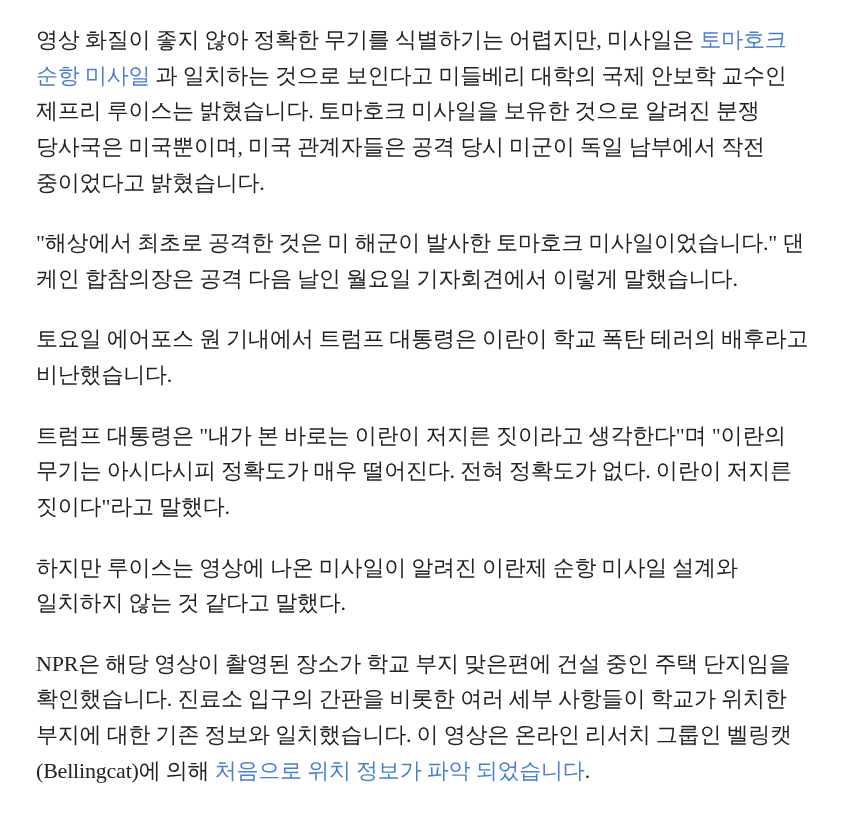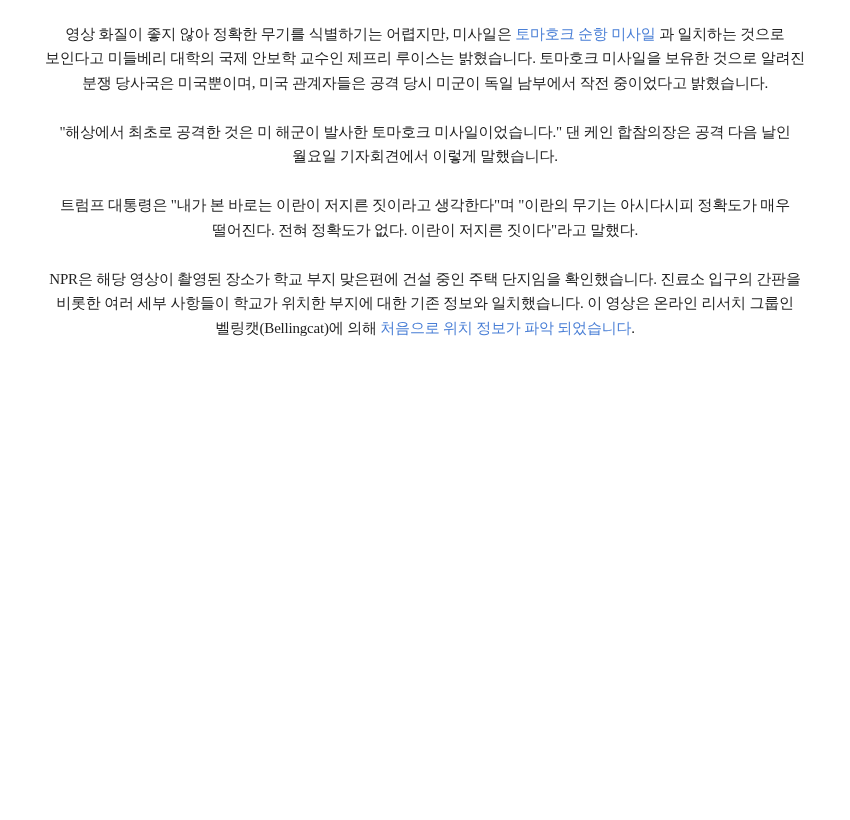--- a/index.html
+++ b/index.html
@@ -12,36 +12,38 @@
     height: 820px;
     font-family: "Liberation Serif", serif;
     color: #222222;
   }
   .article {
     box-sizing: border-box;
     width: 850px;
     padding: 22px 36px 10px 36px;
   }
   .para {
-    font-size: 15px;
+    font-size: 22px;
     line-height: 1.62;
     letter-spacing: -0.2px;
     margin: 0 0 25px 0;
-    text-align: center;
+    text-align: left;
     word-break: keep-all;
   }
   .para:last-child {
     margin-bottom: 0;
   }
   .link {
     color: #4a7fd6;
     text-decoration: none;
   }
 </style>
 </head>
 <body>
 
 <div class="article">
     <p class="para"><span>영상 화질이 좋지 않아 정확한 무기를 식별하기는 어렵지만, 미사일은 </span><a class="link" href="#" style="color: rgb(74, 127, 214);">토마호크 순항 미사일</a><span> 과 일치하는 것으로 보인다고 미들베리 대학의 국제 안보학 교수인 제프리 루이스는 밝혔습니다. 토마호크 미사일을 보유한 것으로 알려진 분쟁 당사국은 미국뿐이며, 미국 관계자들은 공격 당시 미군이 독일 남부에서 작전 중이었다고 밝혔습니다.</span></p>
     <p class="para"><span>"해상에서 최초로 공격한 것은 미 해군이 발사한 토마호크 미사일이었습니다." 댄 케인 합참의장은 공격 다음 날인 월요일 기자회견에서 이렇게 말했습니다.</span></p>
+    <p class="para"><span>토요일 에어포스 원 기내에서 트럼프 대통령은 이란이 학교 폭탄 테러의 배후라고 비난했습니다.</span></p>
     <p class="para"><span>트럼프 대통령은 "내가 본 바로는 이란이 저지른 짓이라고 생각한다"며 "이란의 무기는 아시다시피 정확도가 매우 떨어진다. 전혀 정확도가 없다. 이란이 저지른 짓이다"라고 말했다.</span></p>
+    <p class="para"><span>하지만 루이스는 영상에 나온 미사일이 알려진 이란제 순항 미사일 설계와 일치하지 않는 것 같다고 말했다.</span></p>
     <p class="para"><span>NPR은 해당 영상이 촬영된 장소가 학교 부지 맞은편에 건설 중인 주택 단지임을 확인했습니다. 진료소 입구의 간판을 비롯한 여러 세부 사항들이 학교가 위치한 부지에 대한 기존 정보와 일치했습니다. 이 영상은 온라인 리서치 그룹인 벨링캣(Bellingcat)에 의해 </span><a class="link" href="#" style="color: rgb(74, 127, 214);">처음으로 위치 정보가 파악 되었습니다</a><span>.</span></p>
   </div>
 
 </body></html>

